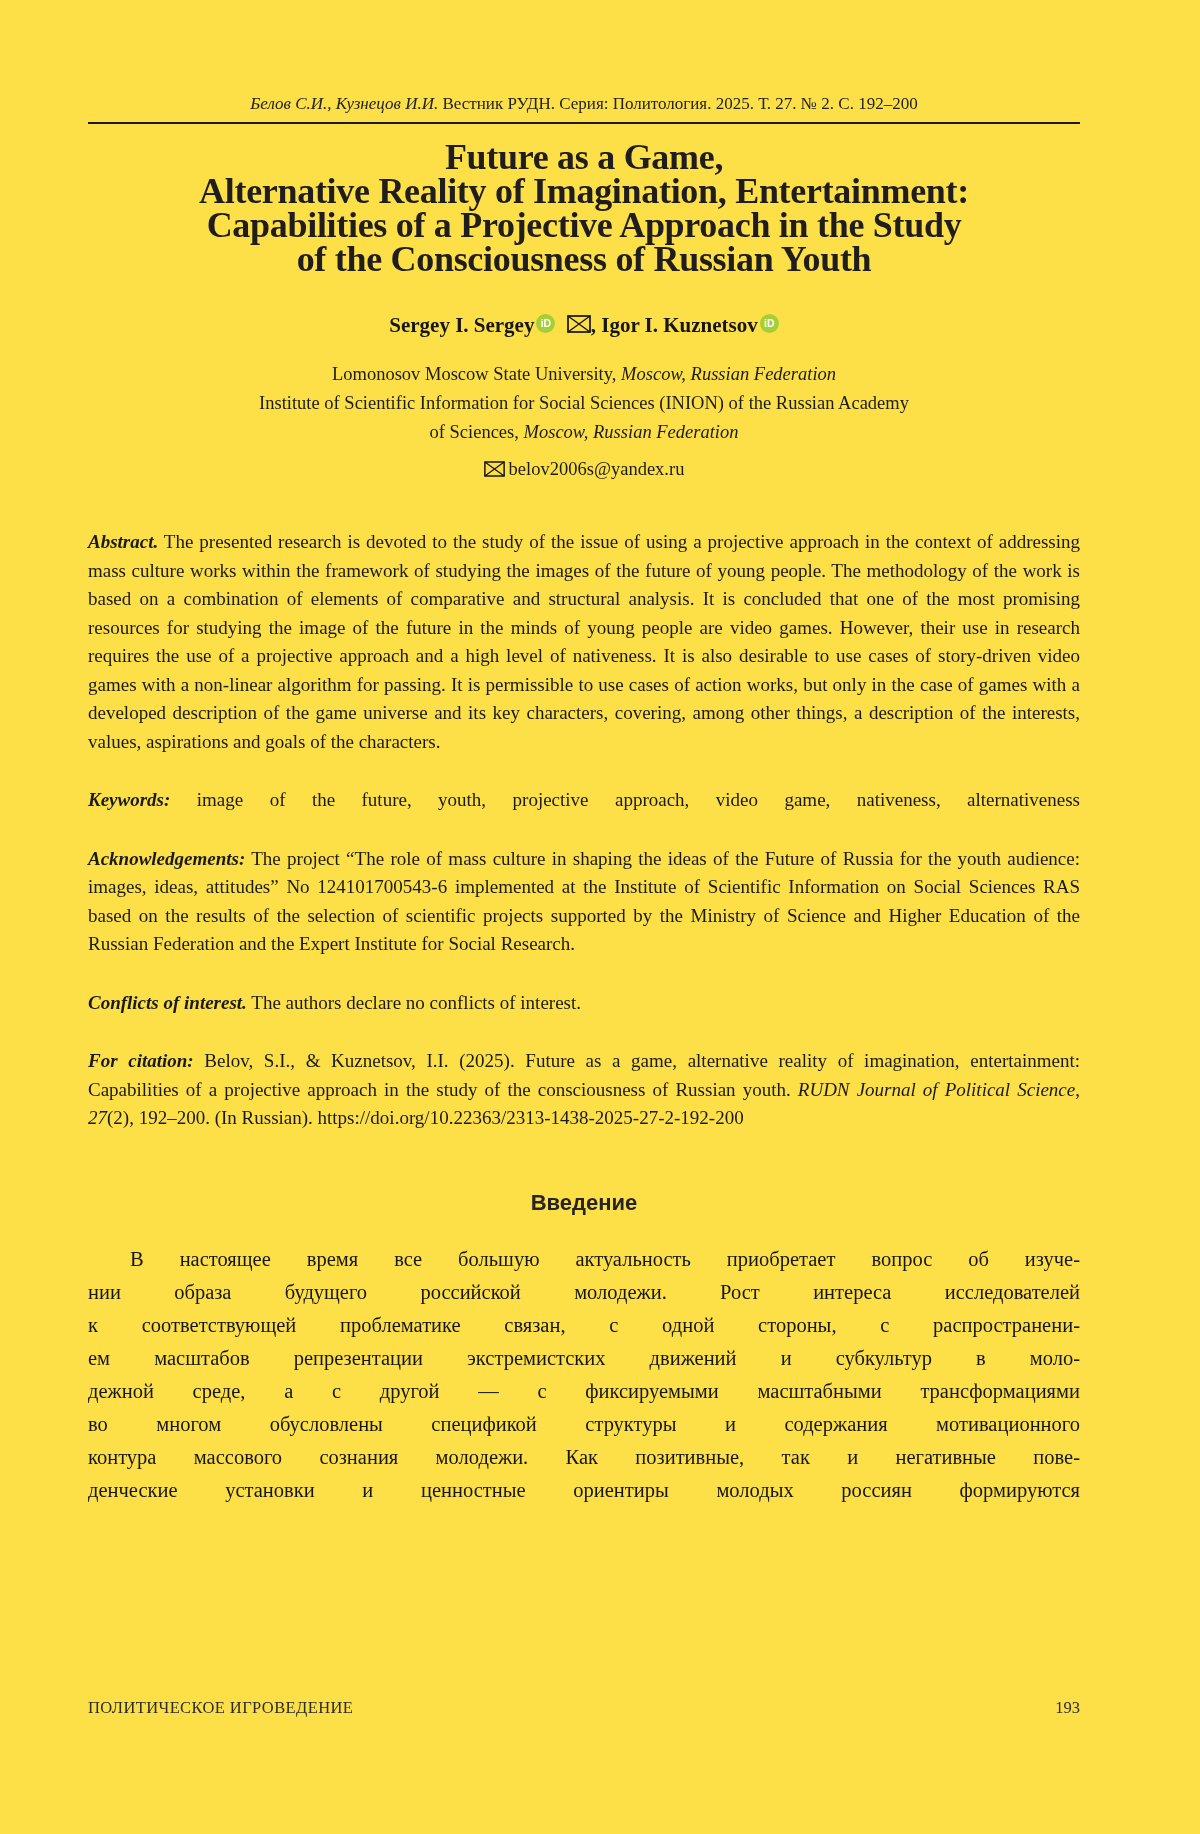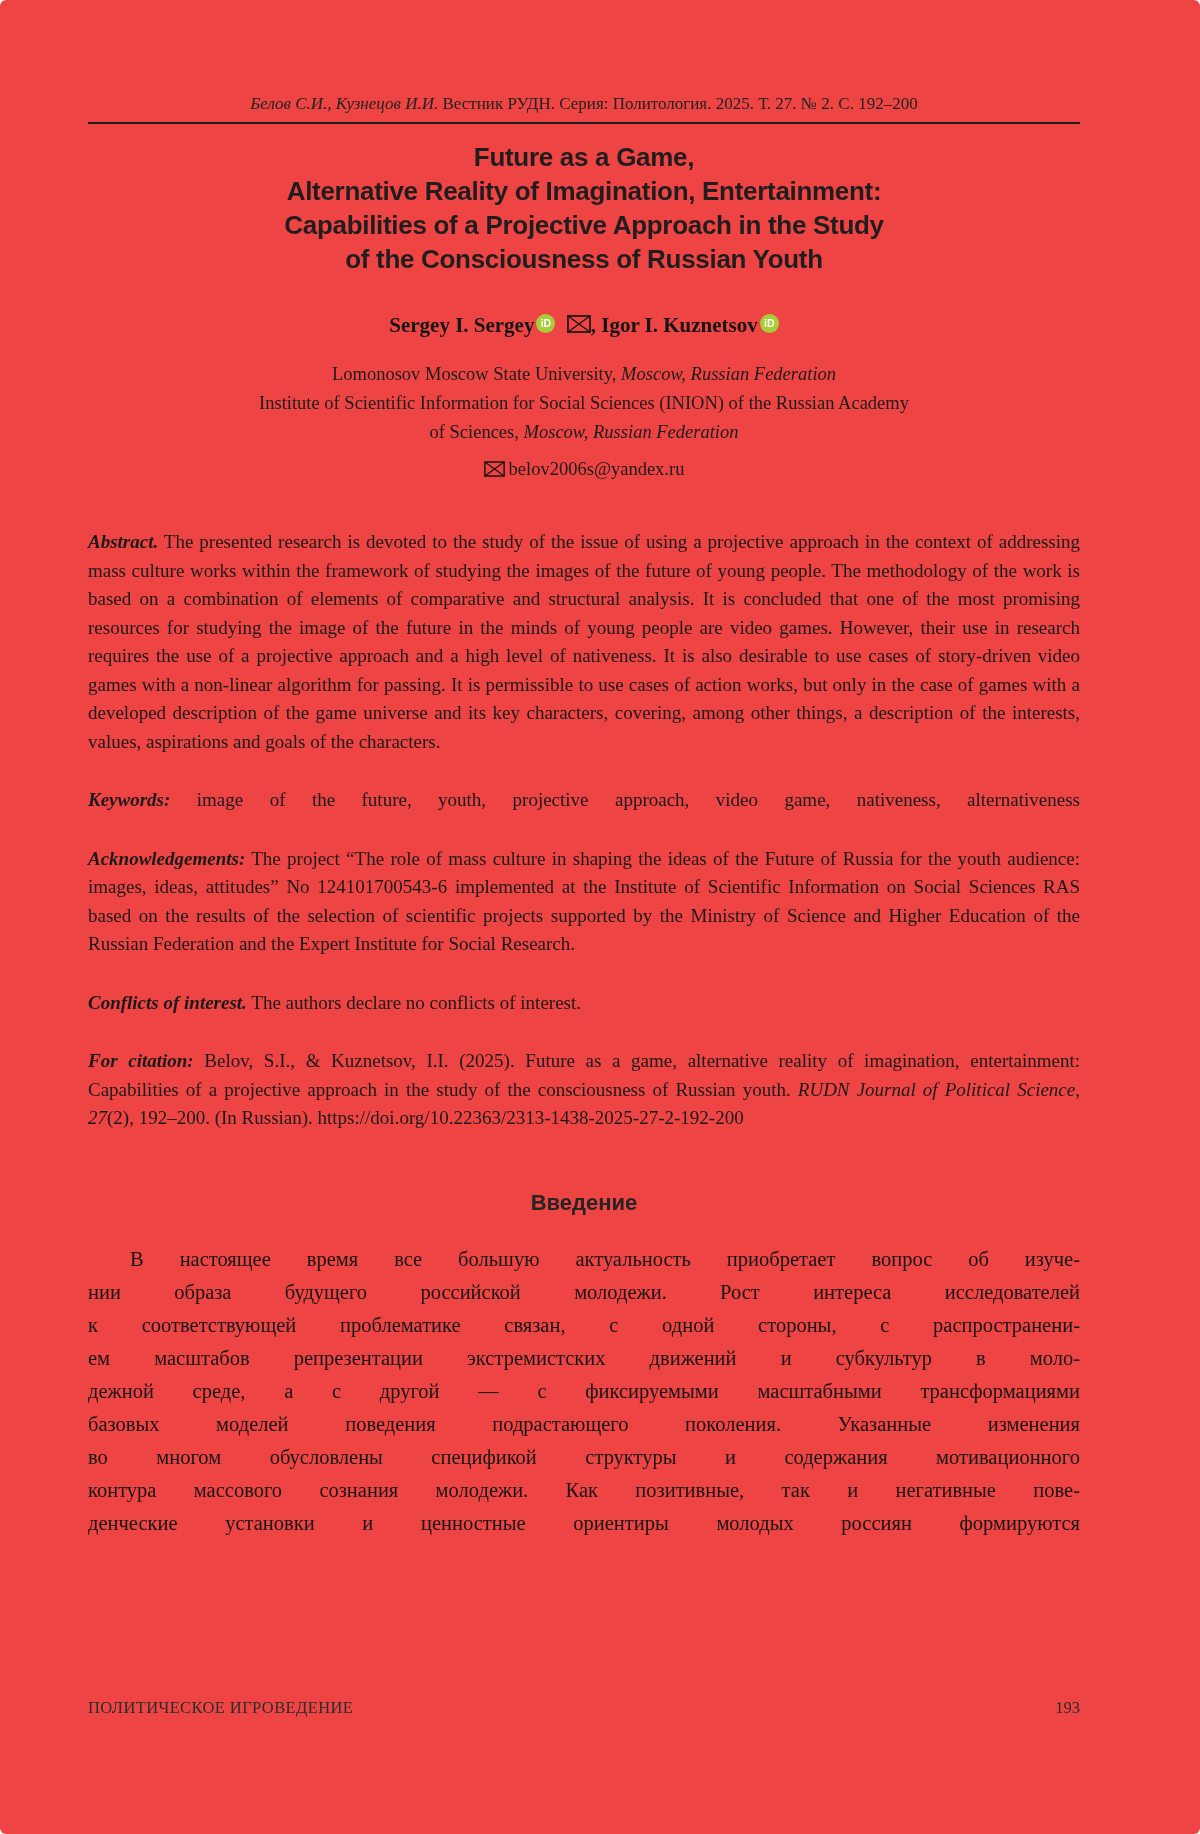--- a/index.html
+++ b/index.html
@@ -1,32 +1,31 @@
 <!DOCTYPE html>
 <html><head>
 <meta charset="utf-8">
 <style>
   html,body{margin:0;padding:0;background:#ffffff;}
   .page{
     width:1200px;height:1834px;box-sizing:border-box;position:relative;
-    margin:0 auto;background:#ef4444;color:#1c1c1c;
+    margin:0 auto;background:#fde047;color:#1c1c1c;
     font-family:"Liberation Serif","DejaVu Serif",serif;
     padding:94px 120px 0 88px;
-    border-radius:6px;
   }
   .running-head{
     text-align:center;font-size:17px;line-height:20px;color:#222;
     white-space:nowrap;
   }
   .running-head i{font-style:italic;}
   .rule{border-top:2.5px solid #1b1b1b;margin-top:8px;}
   .title{
     margin:16px 0 0 0;text-align:center;
-    font-family:Liberation Sans, sans-serif;
-    font-weight:700;font-size:26px;line-height:34px;letter-spacing:-0.3px;
+    font-family:Liberation Serif, serif;
+    font-weight:700;font-size:36px;line-height:34px;letter-spacing:-0.3px;
     color:#201d1e;
   }
   .title span{display:block;}
   .authors{
     margin-top:34px;text-align:center;font-size:21px;line-height:30px;
     font-weight:700;color:#161616;
   }
   .orcid{
     display:inline-block;width:19px;height:19px;border-radius:50%;
     background:#A6CE39;color:#ffffff;
@@ -106,21 +105,20 @@
   <p class="para"><b>For citation:</b><span> Belov, S.I., &amp; Kuznetsov, I.I. (2025). Future as a game, alternative reality of imagination, entertainment: Capabilities of a projective approach in the study of the consciousness of Russian youth. </span><i>RUDN Journal of Political Science</i><span>, </span><i>27</i><span>(2), 192–200. (In Russian). </span><span>https://doi.org/10.22363/2313-1438-2025-27-2-192-200</span></p>
 
   <h2 class="section-heading">Введение</h2>
 
   <div class="intro">
     <div class="iline first">В настоящее время все большую актуальность приобретает вопрос об изуче-</div>
     <div class="iline">нии образа будущего российской молодежи. Рост интереса исследователей</div>
     <div class="iline">к соответствующей проблематике связан, с одной стороны, с распространени-</div>
     <div class="iline">ем масштабов репрезентации экстремистских движений и субкультур в моло-</div>
     <div class="iline">дежной среде, а с другой — с фиксируемыми масштабными трансформациями</div>
-    <div class="iline">базовых моделей поведения подрастающего поколения. Указанные изменения</div>
     <div class="iline">во многом обусловлены спецификой структуры и содержания мотивационного</div>
     <div class="iline">контура массового сознания молодежи. Как позитивные, так и негативные пове-</div>
     <div class="iline">денческие установки и ценностные ориентиры молодых россиян формируются</div>
   </div>
 
   <div class="footer">
     <span class="section-name">ПОЛИТИЧЕСКОЕ ИГРОВЕДЕНИЕ</span>
     <span>193</span>
   </div>
 

